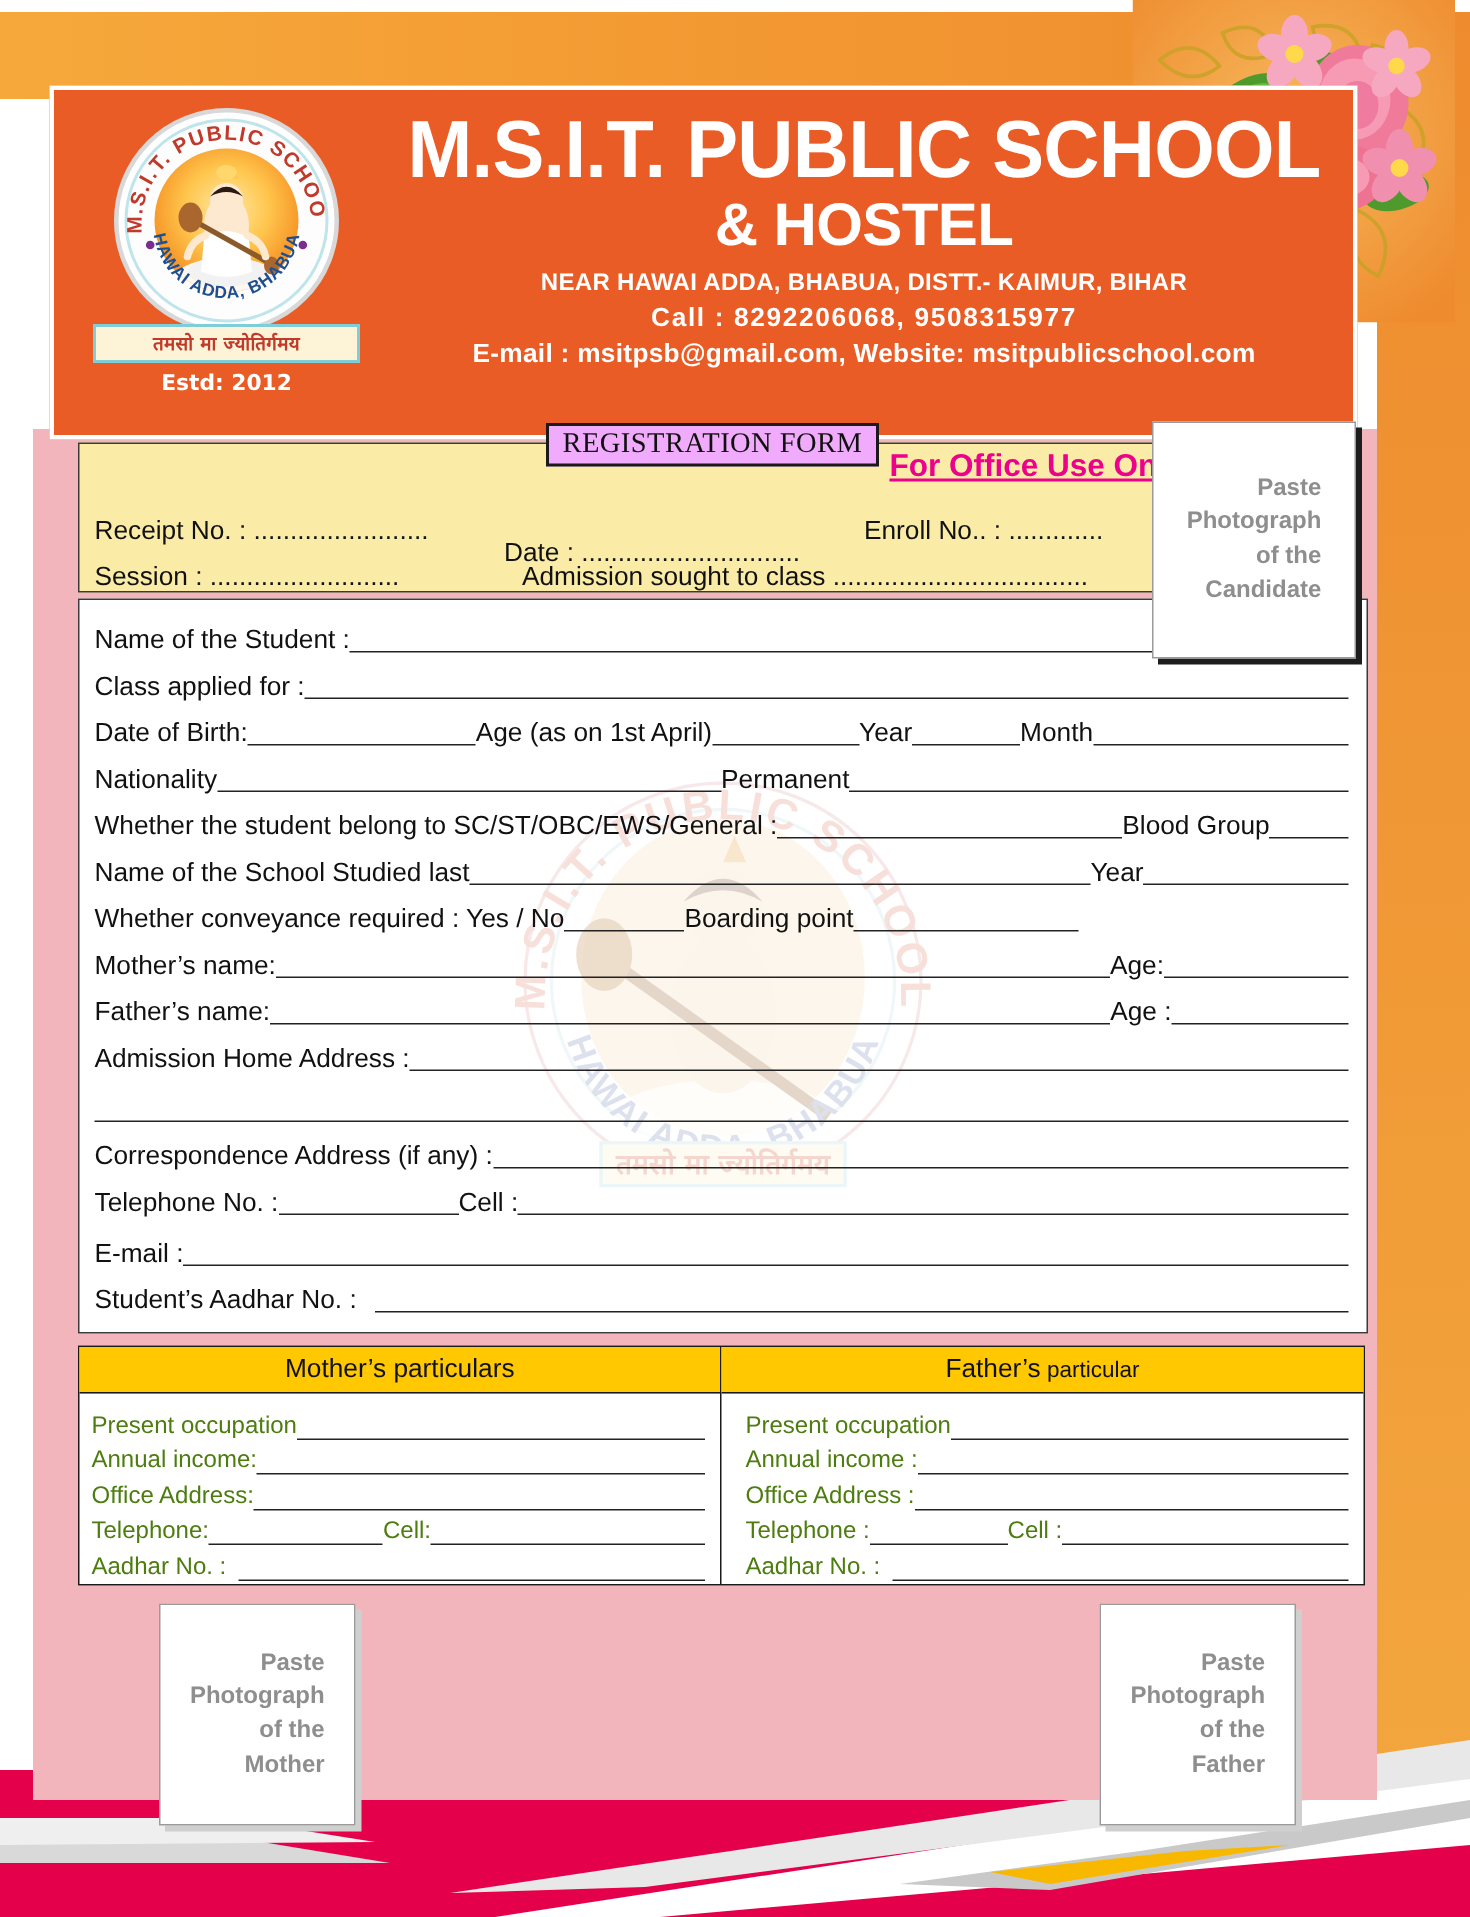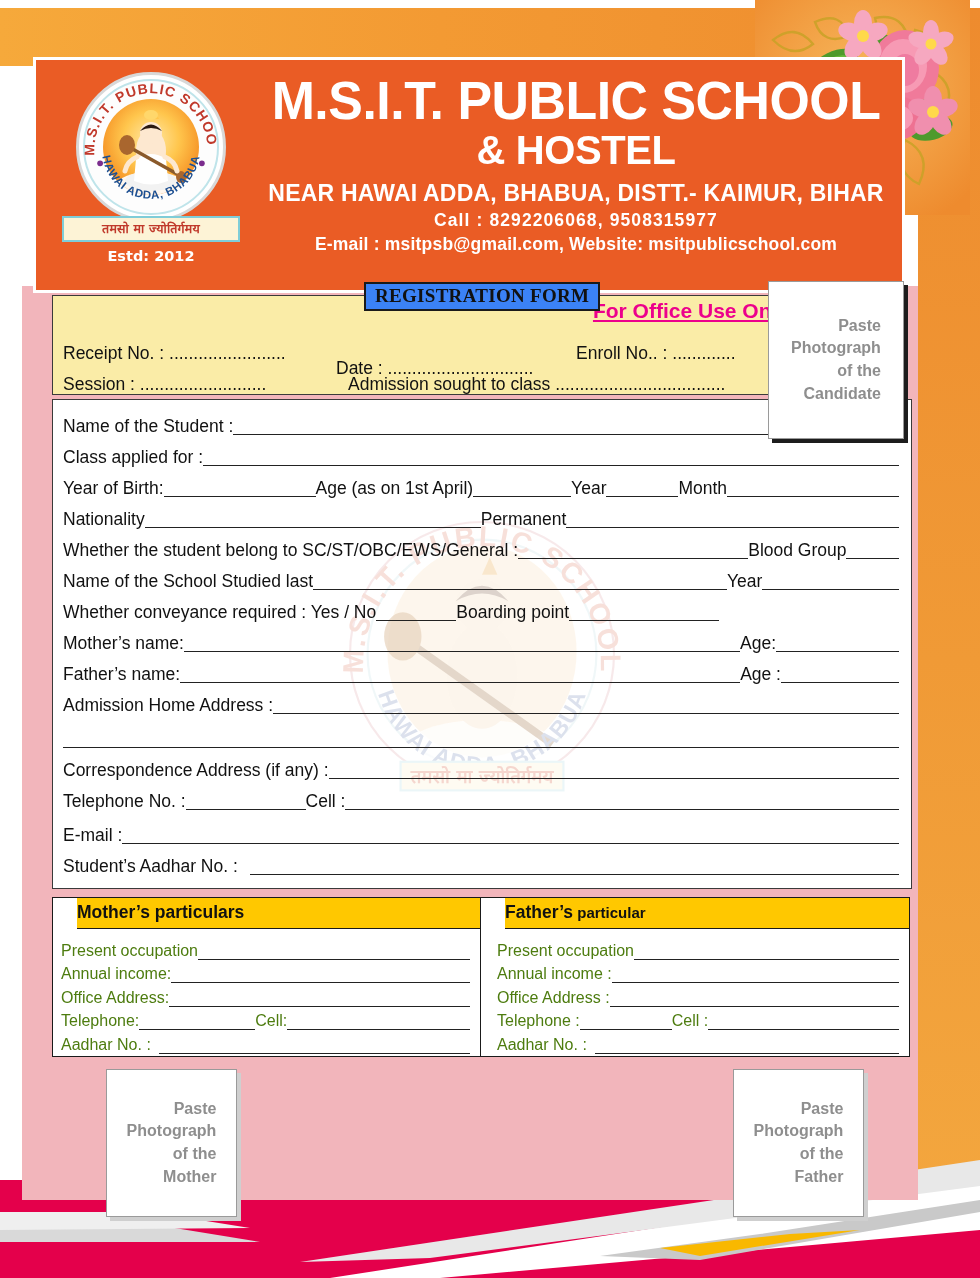--- a/index.html
+++ b/index.html
@@ -88,39 +88,39 @@
     color: #ffffff; font-size: 54px; font-weight: bold; line-height: .98;
     font-family: "Liberation Sans Narrow", "Liberation Sans", sans-serif;
     letter-spacing: -.5px; white-space: nowrap;
     transform: scaleX(.96); transform-origin: center;
   }
   .sch-sub {
     color: #ffffff; font-size: 40px; font-weight: bold; line-height: 1.05;
     margin-top: 2px; letter-spacing: -.4px;
   }
   .sch-addr {
-    color: #ffffff; font-size: 23px; font-weight: bold; margin-top: 9px;
+    color: #ffffff; font-size: 16px; font-weight: bold; margin-top: 9px;
     letter-spacing: .2px; white-space: nowrap;
   }
   .sch-call {
     color: #ffffff; font-size: 17.5px; font-weight: bold; margin-top: 3px;
     letter-spacing: 1.1px;
   }
   .sch-mail {
     color: #ffffff; font-size: 17.5px; font-weight: bold; margin-top: 3px;
     letter-spacing: .2px; white-space: nowrap;
   }
 
   
   .reg-tag {
     position: absolute; left: 364px; top: 282px; z-index: 6;
-    background: #3b82f6; border: 2px solid #1a1a1a;
+    background: #f0abfc; border: 2px solid #1a1a1a;
     padding: 1px 9px 2px;
     font-family: "Liberation Serif", serif;
-    font-size: 19px; font-weight: bold; color: #111; letter-spacing: .3px;
+    font-size: 19px; font-weight: normal; color: #111; letter-spacing: .3px;
   }
 
   
   .office-box {
     position: absolute; left: 52px; top: 295px; width: 738px; height: 100px;
     background: #faeca7; border: 1.5px solid #3a3a3a; z-index: 4;
   }
   .office-title {
     text-align: right; margin-top: 3px;
     color: #ec008c; font-size: 21px; font-weight: bold;
@@ -179,23 +179,22 @@
   
   .particulars {
     position: absolute; left: 52px; top: 897px; width: 858px; height: 160px;
     border: 1.5px solid #1a1a1a; background: #ffffff; z-index: 3;
     display: flex;
   }
   .pcol { flex: 1 1 50%; display: flex; flex-direction: column; }
   .pcol.left { border-right: 1.5px solid #1a1a1a; }
   .phead {
     background: #ffc800; border-bottom: 1.5px solid #1a1a1a;
-    text-align: left; font-size: 17.5px; font-weight: bold; color: #111;
+    text-align: center; font-size: 17.5px; font-weight: normal; color: #111;
     padding: 4px 0 5px;
-    margin-left: 24px;
   }
   .pbody { padding: 10px 10px 0 8px; }
   .pline {
     display: flex; align-items: flex-end; font-size: 16px; color: #4d7c0f;
     height: 23.5px; white-space: nowrap;
   }
   .pbody.right .pline { padding-left: 8px; }
 
   .sr { position: absolute; }
 </style>
@@ -405,21 +404,21 @@
         <span class="lbl">Name of the Student :</span>
         <span class="rule grow"></span>
       </div>
 
       <div class="fline">
         <span class="lbl">Class applied for :</span>
         <span class="rule grow"></span>
       </div>
 
       <div class="fline">
-        <span class="lbl">Year of Birth:</span>
+        <span class="lbl">Date of Birth:</span>
         <span class="rule" style="width:152px"></span>
         <span class="lbl">Age (as on 1st April)</span>
         <span class="rule" style="width:98px"></span>
         <span class="lbl">Year</span>
         <span class="rule" style="width:72px"></span>
         <span class="lbl">Month</span>
         <span class="rule grow"></span>
       </div>
 
       <div class="fline">

